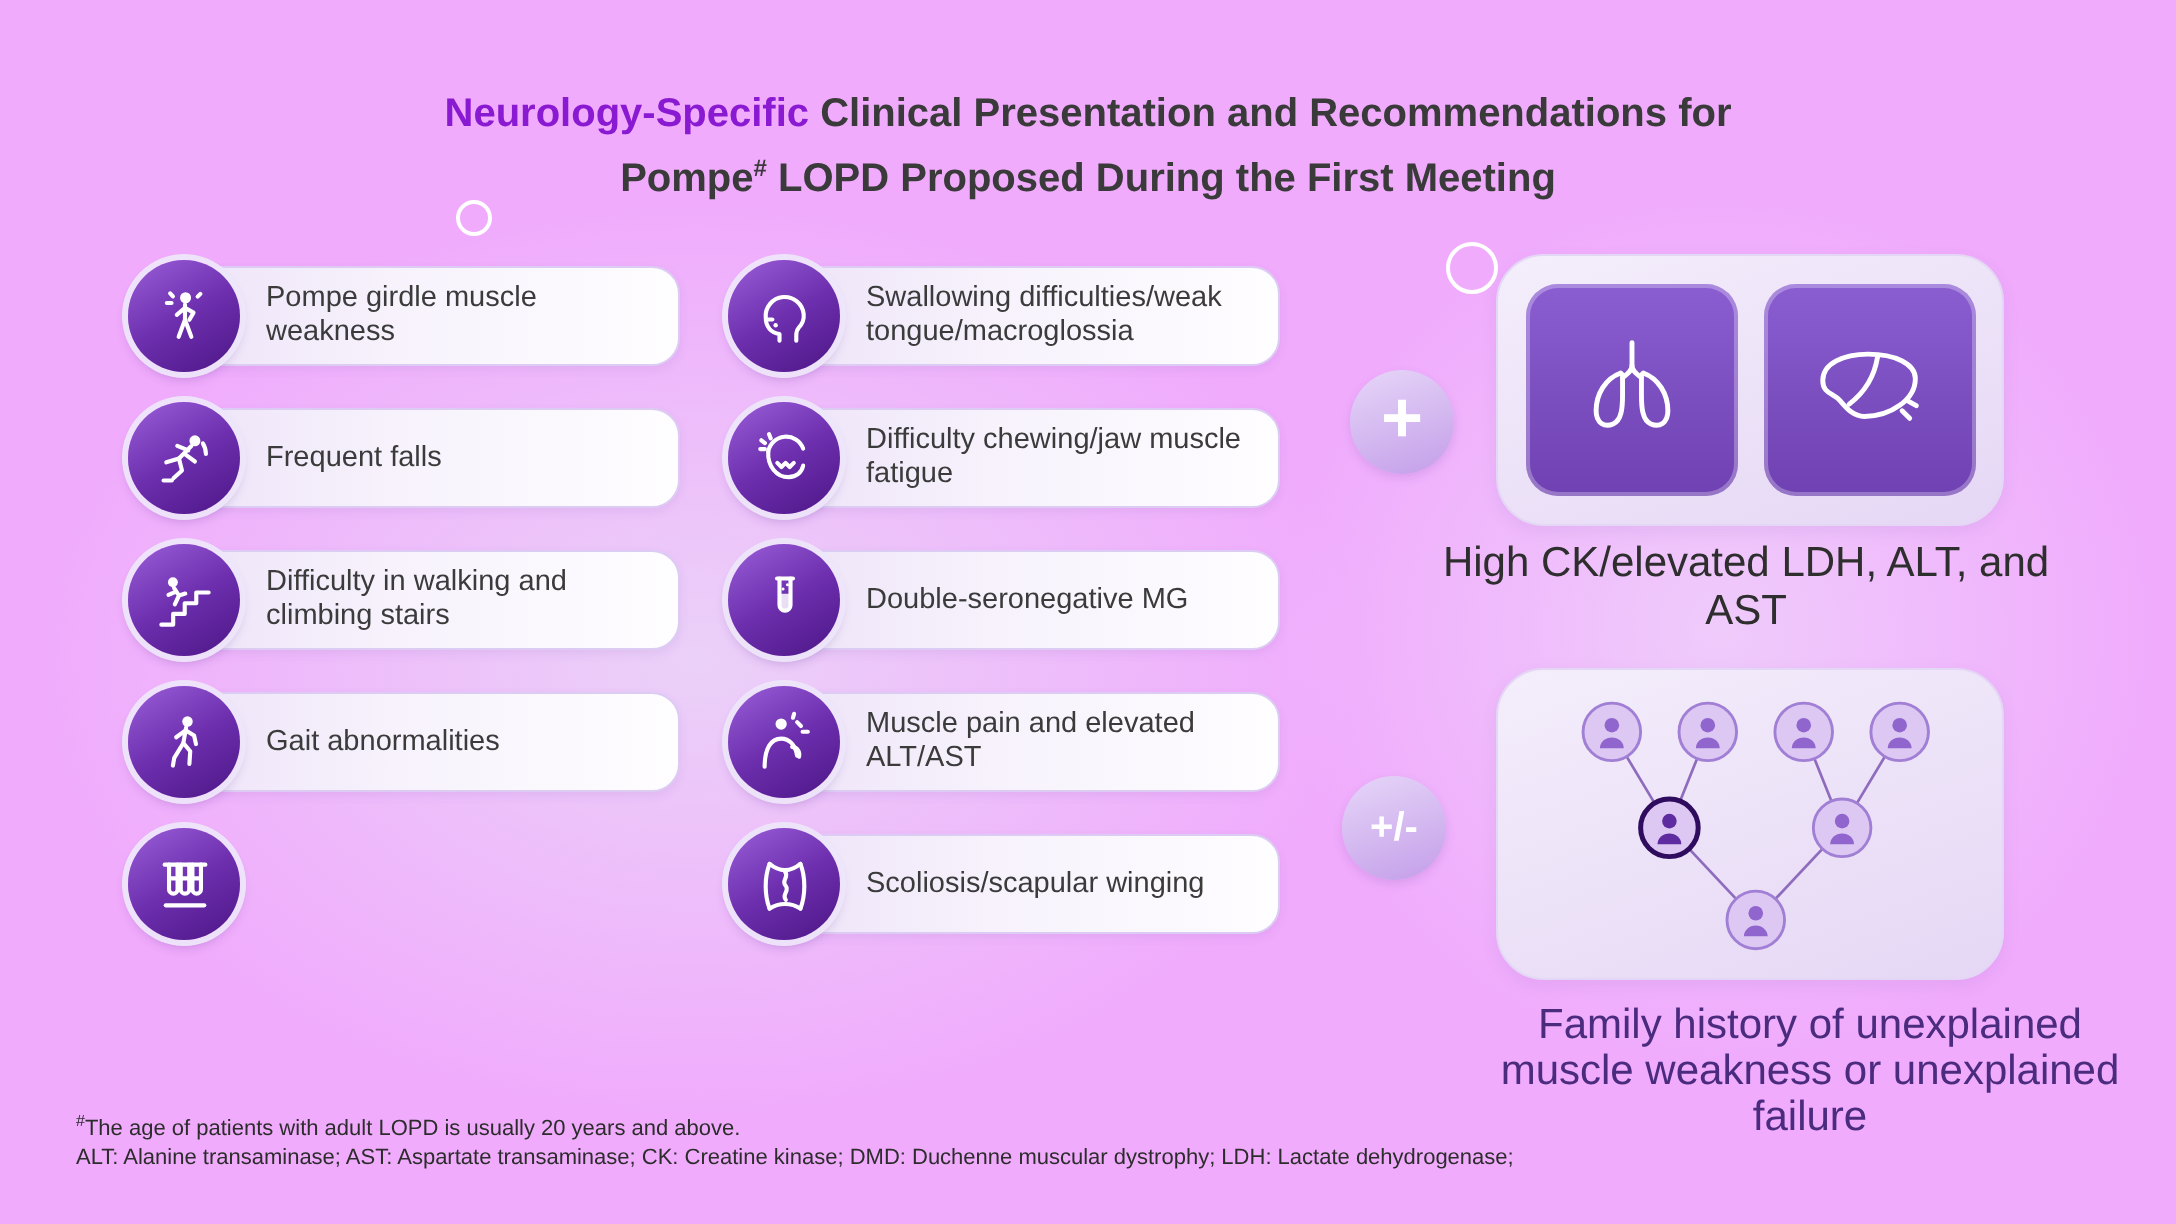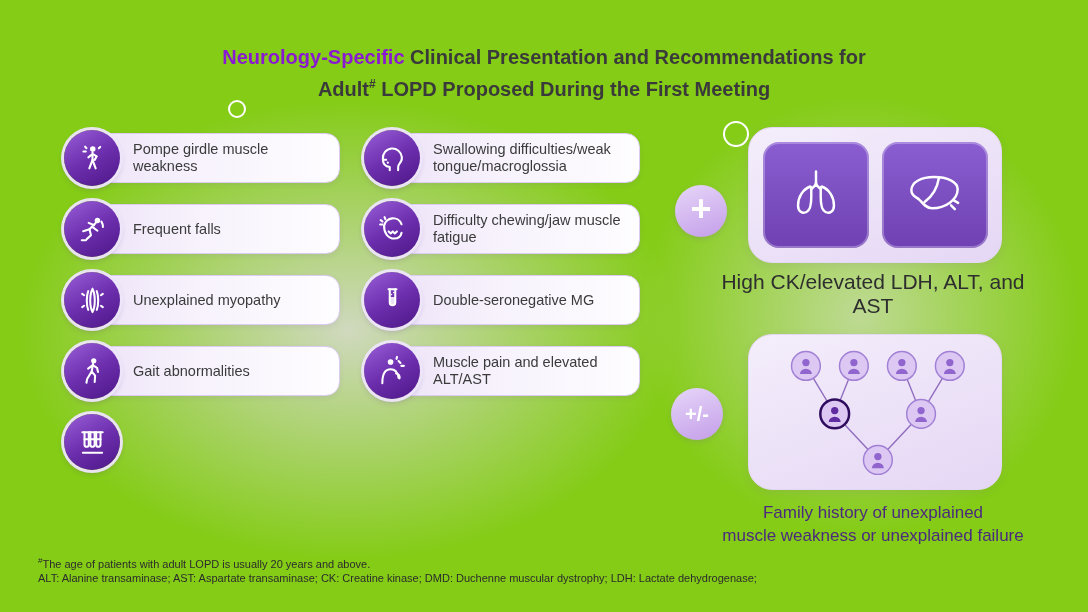--- a/index.html
+++ b/index.html
@@ -1,19 +1,19 @@
 <!DOCTYPE html>
 <html><head>
 <meta charset="utf-8">
 <style>
   * { margin:0; padding:0; box-sizing:border-box; }
   html,body { background:#ffffff; }
   body { font-family:"Liberation Sans", sans-serif; }
 
-  .canvas { position:relative; width:1088px; height:612px; background:#84cc16; overflow:hidden; }
+  .canvas { position:relative; width:1088px; height:612px; background:#f0abfc; overflow:hidden; }
 
   .bg-blob { position:absolute; border-radius:50%; pointer-events:none; }
   .blob-a { left:18px; top:100px; width:660px; height:460px;
             background:radial-gradient(closest-side, rgba(233,221,247,0.75), rgba(255,255,255,0)); }
   .blob-b { left:640px; top:95px; width:440px; height:440px;
             background:radial-gradient(closest-side, rgba(238,229,250,0.55), rgba(255,255,255,0)); }
 
   .deco-circle { position:absolute; border:2px solid #ffffff; border-radius:50%; }
   .deco-1 { left:723px; top:121px; width:26px; height:26px; }
   .deco-2 { left:228px; top:100px; width:18px; height:18px; }
@@ -63,39 +63,39 @@
 
   .organ-square { width:106px; height:106px; border-radius:16px;
           background:linear-gradient(180deg,#8A5ED1,#6F41B2);
           display:flex; align-items:center; justify-content:center;
           box-shadow:inset 0 0 0 2px rgba(255,255,255,0.28); }
   .organ { width:68px; height:68px; fill:none; stroke:#ffffff; stroke-width:2.6;
           stroke-linecap:round; stroke-linejoin:round; }
 
   .caption { position:absolute; text-align:center; font-weight:500; }
   .caption-labs   { left:708px; top:270px; width:330px; font-size:21px; color:#2e2e2e; }
-  .caption-family { left:700px; top:501px; width:346px; font-size:17px; line-height:23px; color:#4B2B7E; }
+  .caption-family { left:732px; top:501px; width:346px; font-size:21px; line-height:23px; color:#4B2B7E; }
 
   .footnotes { position:absolute; left:38px; top:554px; }
   .fn { font-size:11px; line-height:14.5px; color:#2c2c2c; }
   .fn sup { font-size:8px; }
 </style>
 </head>
 <body>
 
 <div class="canvas">
 
   <div class="bg-blob blob-a"></div>
   <div class="bg-blob blob-b"></div>
   <div class="deco-circle deco-1"></div>
   <div class="deco-circle deco-2"></div>
 
   <div class="title">
     <div><span class="t-purple">Neurology-Specific</span><span> Clinical Presentation and Recommendations for</span></div>
-    <div><span>Adult</span><span class="t-sup">#</span><span> LOPD Proposed During the First Meeting</span></div>
+    <div><span>Pompe</span><span class="t-sup">#</span><span> LOPD Proposed During the First Meeting</span></div>
   </div>
 
   <div class="col col-left">
 
     <div class="item">
       <div class="pill">
           <span class="pill-text">Pompe girdle muscle weakness</span>
         </div>
       <div class="icon-circle">
         <svg class="ic" viewBox="0 0 24 24">
@@ -115,33 +115,33 @@
         <svg class="ic" viewBox="0 0 24 24">
           <circle cx="15.6" cy="5.4" r="2" fill="#fff" stroke="none"></circle>
           <path d="M14.3 7.3 L9.8 11.8 M13.2 8.9 L9.2 7.2 M12.1 10.3 L15.6 12.9"></path>
           <path d="M9.8 11.8 L5.2 13.2 M9.8 11.8 L10.9 16.2 L7.8 19"></path>
           <path d="M19.6 10.2 a7.5 7.5 0 0 0 -1.1 -3.9"></path>
           <path d="M4.2 19.8 h3"></path>
         </svg>
       </div>
     </div>
 
-
-    <div class="item">
-      <div class="pill">
-          <span class="pill-text">Unexplained myopathy</span>
-        </div>
-      <div class="icon-circle">
-        <svg class="ic" viewBox="0 0 24 24">
-          <path d="M12 3.6 C9.8 7.6 9.8 16.4 12 20.4 M12 3.6 C14.2 7.6 14.2 16.4 12 20.4"></path>
-          <path d="M8.9 5.2 C7.5 8.6 7.5 15.4 8.9 18.8 M15.1 5.2 C16.5 8.6 16.5 15.4 15.1 18.8"></path>
-          <path d="M5.9 8.2 L4.5 7.2 M5.9 15.8 L4.5 16.8 M18.1 8.2 L19.5 7.2 M18.1 15.8 L19.5 16.8"></path>
-        </svg>
-      </div>
-    </div>
+    <div class="item">
+      <div class="pill">
+          <span class="pill-text">Difficulty in walking and climbing stairs</span>
+        </div>
+      <div class="icon-circle">
+        <svg class="ic" viewBox="0 0 24 24">
+          <path d="M3.4 20.6 h4.3 v-3.9 h4.2 v-3.9 h4.2 v-3.9 h4.5"></path>
+          <circle cx="7.6" cy="5.2" r="1.8" fill="#fff" stroke="none"></circle>
+          <path d="M8 7.2 L9.8 10 L8.3 13.2 M9.8 10 l2.3 -0.7 M8.3 8.8 L6 9.8"></path>
+        </svg>
+      </div>
+    </div>
+
 
     <div class="item">
       <div class="pill">
           <span class="pill-text">Gait abnormalities</span>
         </div>
       <div class="icon-circle">
         <svg class="ic" viewBox="0 0 24 24">
           <circle cx="12.9" cy="4.2" r="1.9" fill="#fff" stroke="none"></circle>
           <path d="M12.4 6.4 L11.4 12 M12.2 7.4 L8.8 9.9 M12.2 7.4 L15.3 9.3 L16 12.4"></path>
           <path d="M11.4 12 L8.1 17.4 L7.6 20.2 M11.4 12 L13.9 15 L13.6 19.6"></path>
@@ -215,20 +215,33 @@
       <div class="icon-circle">
         <svg class="ic" viewBox="0 0 24 24">
           <circle cx="10.6" cy="5.1" r="2.05" fill="#fff" stroke="none"></circle>
           <path d="M4.6 20.6 c0 -6.8 2.4 -10.2 6 -10.2 c3 0 5.2 2.4 5.8 6.2"></path>
           <path d="M14.6 13.4 c1.9 0.2 2.9 1.7 2.5 3.6"></path>
           <path d="M16.4 4.4 l1.4 1.4 M18.4 7.9 h1.9 M14.9 2.8 l0.4 -1.4"></path>
         </svg>
       </div>
     </div>
 
+    <div class="item">
+      <div class="pill">
+          <span class="pill-text">Scoliosis/scapular winging</span>
+        </div>
+      <div class="icon-circle">
+        <svg class="ic" viewBox="0 0 24 24">
+          <path d="M6.4 4.3 c1.8 1.6 3.5 2.3 5.6 2.3 s3.8 -0.7 5.6 -2.3"></path>
+          <path d="M6.4 4.3 c-1.9 4.9 -1.9 11.4 0 16.3 M17.6 4.3 c1.9 4.9 1.9 11.4 0 16.3"></path>
+          <path d="M12 7.2 c1.7 1.7 -1.5 3.2 0.2 5 c1.7 1.8 -1.6 3.3 0.1 5.2"></path>
+          <path d="M6.4 20.6 c1.8 -1.2 3.5 -1.7 5.6 -1.7 s3.8 0.5 5.6 1.7"></path>
+        </svg>
+      </div>
+    </div>
 
   </div>
 
   <div class="op-circle op-plus">
       <span>+</span>
     </div>
 
   <div class="panel panel-organs">
     <div class="organ-square">
       <svg class="organ" viewBox="0 0 72 72">

